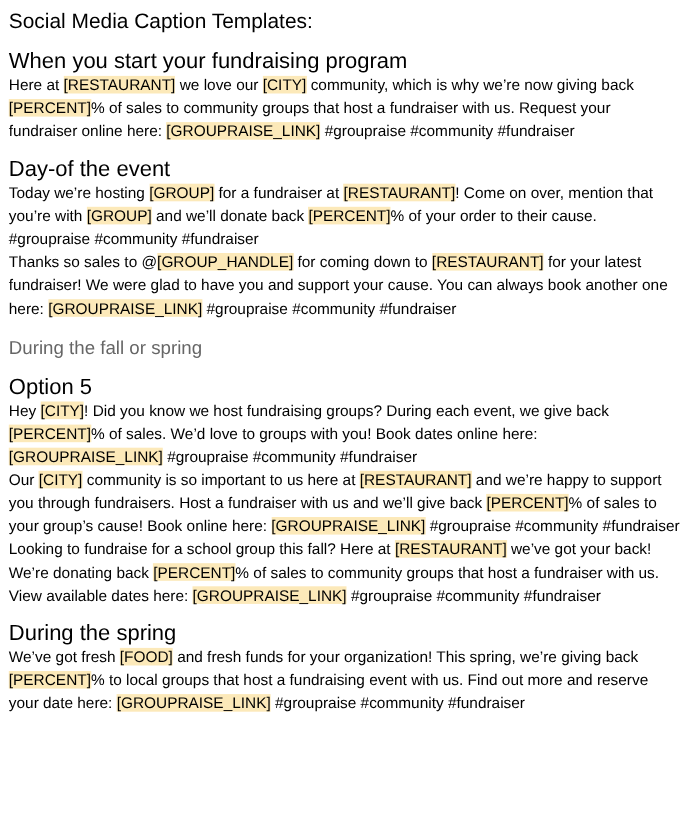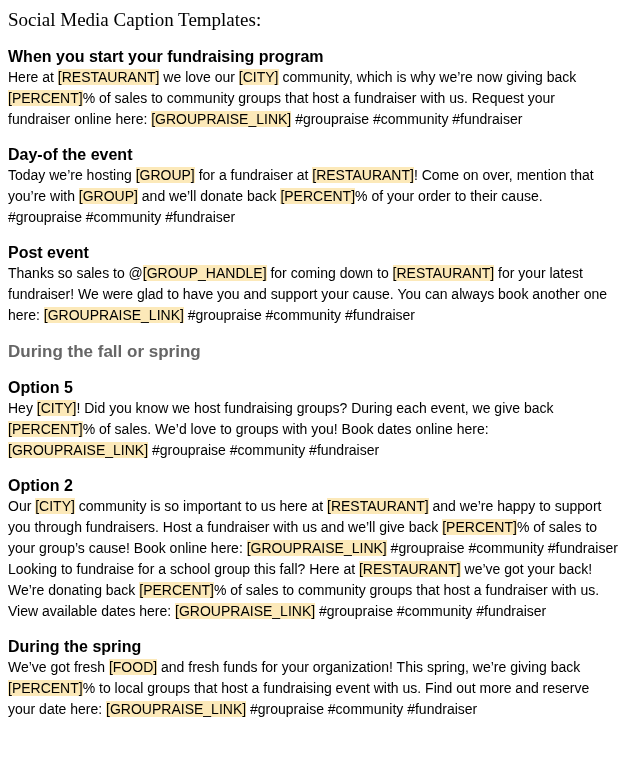--- a/index.html
+++ b/index.html
@@ -15,30 +15,29 @@
     padding: 7px 14px 0 8px;
     font-size: 14px;
     line-height: 21px;
   }
   .doc-title {
     font-size: 19px;
     line-height: 25px;
     font-weight: 400;
     margin: 0 0 12px 0;
     color: var(--text, #000000);
-    font-family: Liberation Serif, serif;
   }
   .heading-sub {
-    font-weight: 700;
-    font-size: 16px;
+    font-weight: 400;
+    font-size: 20px;
     line-height: 21px;
     margin: 14px 0 0 0;
   }
   .heading-major {
-    font-weight: 700;
+    font-weight: 400;
     font-size: 17px;
     line-height: 23px;
     color: var(--h2, #666666);
     margin: 14px 0 4px 0;
   }
   .para {
     margin: 0;
     max-width: 612px;
   }
   .hl {
@@ -48,24 +47,22 @@
 </head>
 <body style="--bg: #ffffff; --text: #000000; --h2: #666666; --hl: #fce9b9;">
 
 <div class="doc">
   <div class="doc-title">Social Media Caption Templates:</div>
   <div id="content">
       <div class="heading-sub">When you start your fundraising program</div>
       <p class="para"><span>Here at </span><span class="hl">[RESTAURANT]</span><span> we love our </span><span class="hl">[CITY]</span><span> community, which is why we’re now giving back </span><span class="hl">[PERCENT]</span><span>% of sales to community groups that host a fundraiser with us. Request your fundraiser online here: </span><span class="hl">[GROUPRAISE_LINK]</span><span> #groupraise #community #fundraiser</span></p>
       <div class="heading-sub">Day-of the event</div>
       <p class="para"><span>Today we’re hosting </span><span class="hl">[GROUP]</span><span> for a fundraiser at </span><span class="hl">[RESTAURANT]</span><span>! Come on over, mention that you’re with </span><span class="hl">[GROUP]</span><span> and we’ll donate back </span><span class="hl">[PERCENT]</span><span>% of your order to their cause. #groupraise #community #fundraiser</span></p>
-      <div class="heading-sub">Post event</div>
       <p class="para"><span>Thanks so sales to @</span><span class="hl">[GROUP_HANDLE]</span><span> for coming down to </span><span class="hl">[RESTAURANT]</span><span> for your latest fundraiser! We were glad to have you and support your cause. You can always book another one here: </span><span class="hl">[GROUPRAISE_LINK]</span><span> #groupraise #community #fundraiser</span></p>
       <div class="heading-major">During the fall or spring</div>
       <div class="heading-sub">Option 5</div>
       <p class="para"><span>Hey </span><span class="hl">[CITY]</span><span>! Did you know we host fundraising groups? During each event, we give back </span><span class="hl">[PERCENT]</span><span>% of sales. We’d love to groups with you! Book dates online here: </span><span class="hl">[GROUPRAISE_LINK]</span><span> #groupraise #community #fundraiser</span></p>
-      <div class="heading-sub">Option 2</div>
       <p class="para"><span>Our </span><span class="hl">[CITY]</span><span> community is so important to us here at </span><span class="hl">[RESTAURANT]</span><span> and we’re happy to support you through fundraisers. Host a fundraiser with us and we’ll give back </span><span class="hl">[PERCENT]</span><span>% of sales to your group’s cause! Book online here: </span><span class="hl">[GROUPRAISE_LINK]</span><span> #groupraise #community #fundraiser</span></p>
       <p class="para"><span>Looking to fundraise for a school group this fall? Here at </span><span class="hl">[RESTAURANT]</span><span> we’ve got your back! We’re donating back </span><span class="hl">[PERCENT]</span><span>% of sales to community groups that host a fundraiser with us. View available dates here: </span><span class="hl">[GROUPRAISE_LINK]</span><span> #groupraise #community #fundraiser</span></p>
       <div class="heading-sub">During the spring</div>
       <p class="para"><span>We’ve got fresh </span><span class="hl">[FOOD]</span><span> and fresh funds for your organization! This spring, we’re giving back </span><span class="hl">[PERCENT]</span><span>% to local groups that host a fundraising event with us. Find out more and reserve your date here: </span><span class="hl">[GROUPRAISE_LINK]</span><span> #groupraise #community #fundraiser</span></p>
     </div>
 </div>
 
 </body></html>

